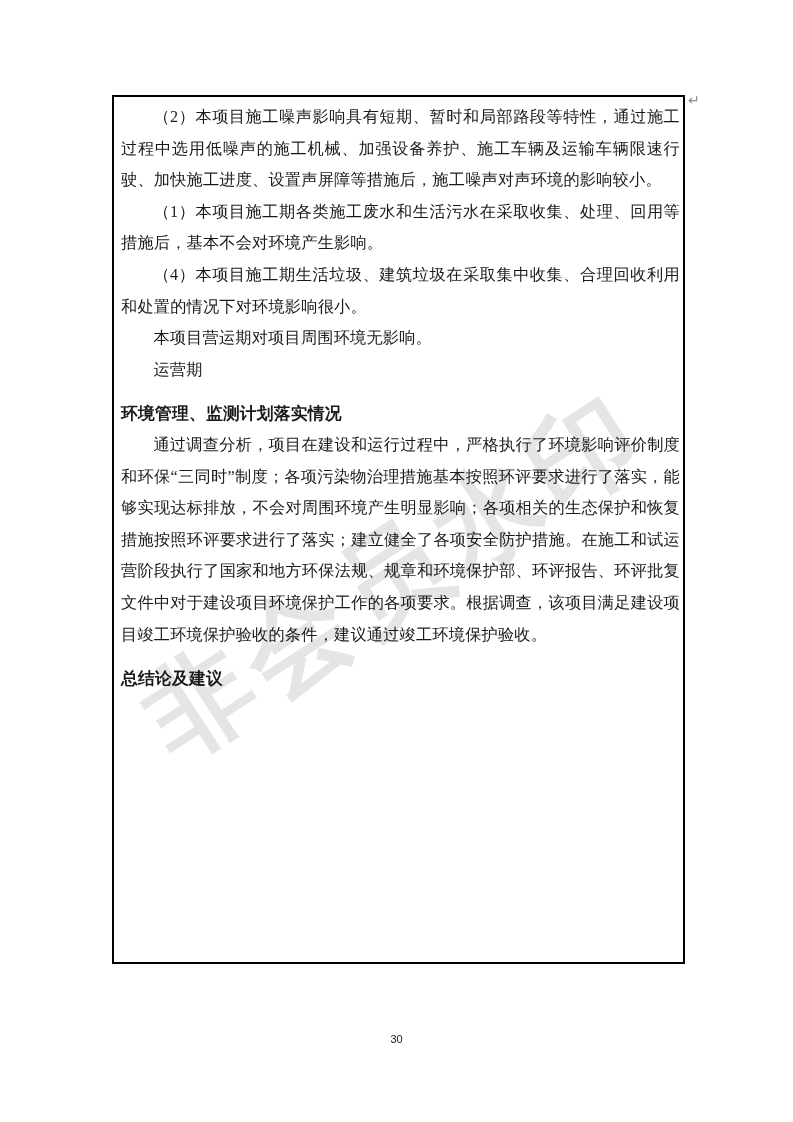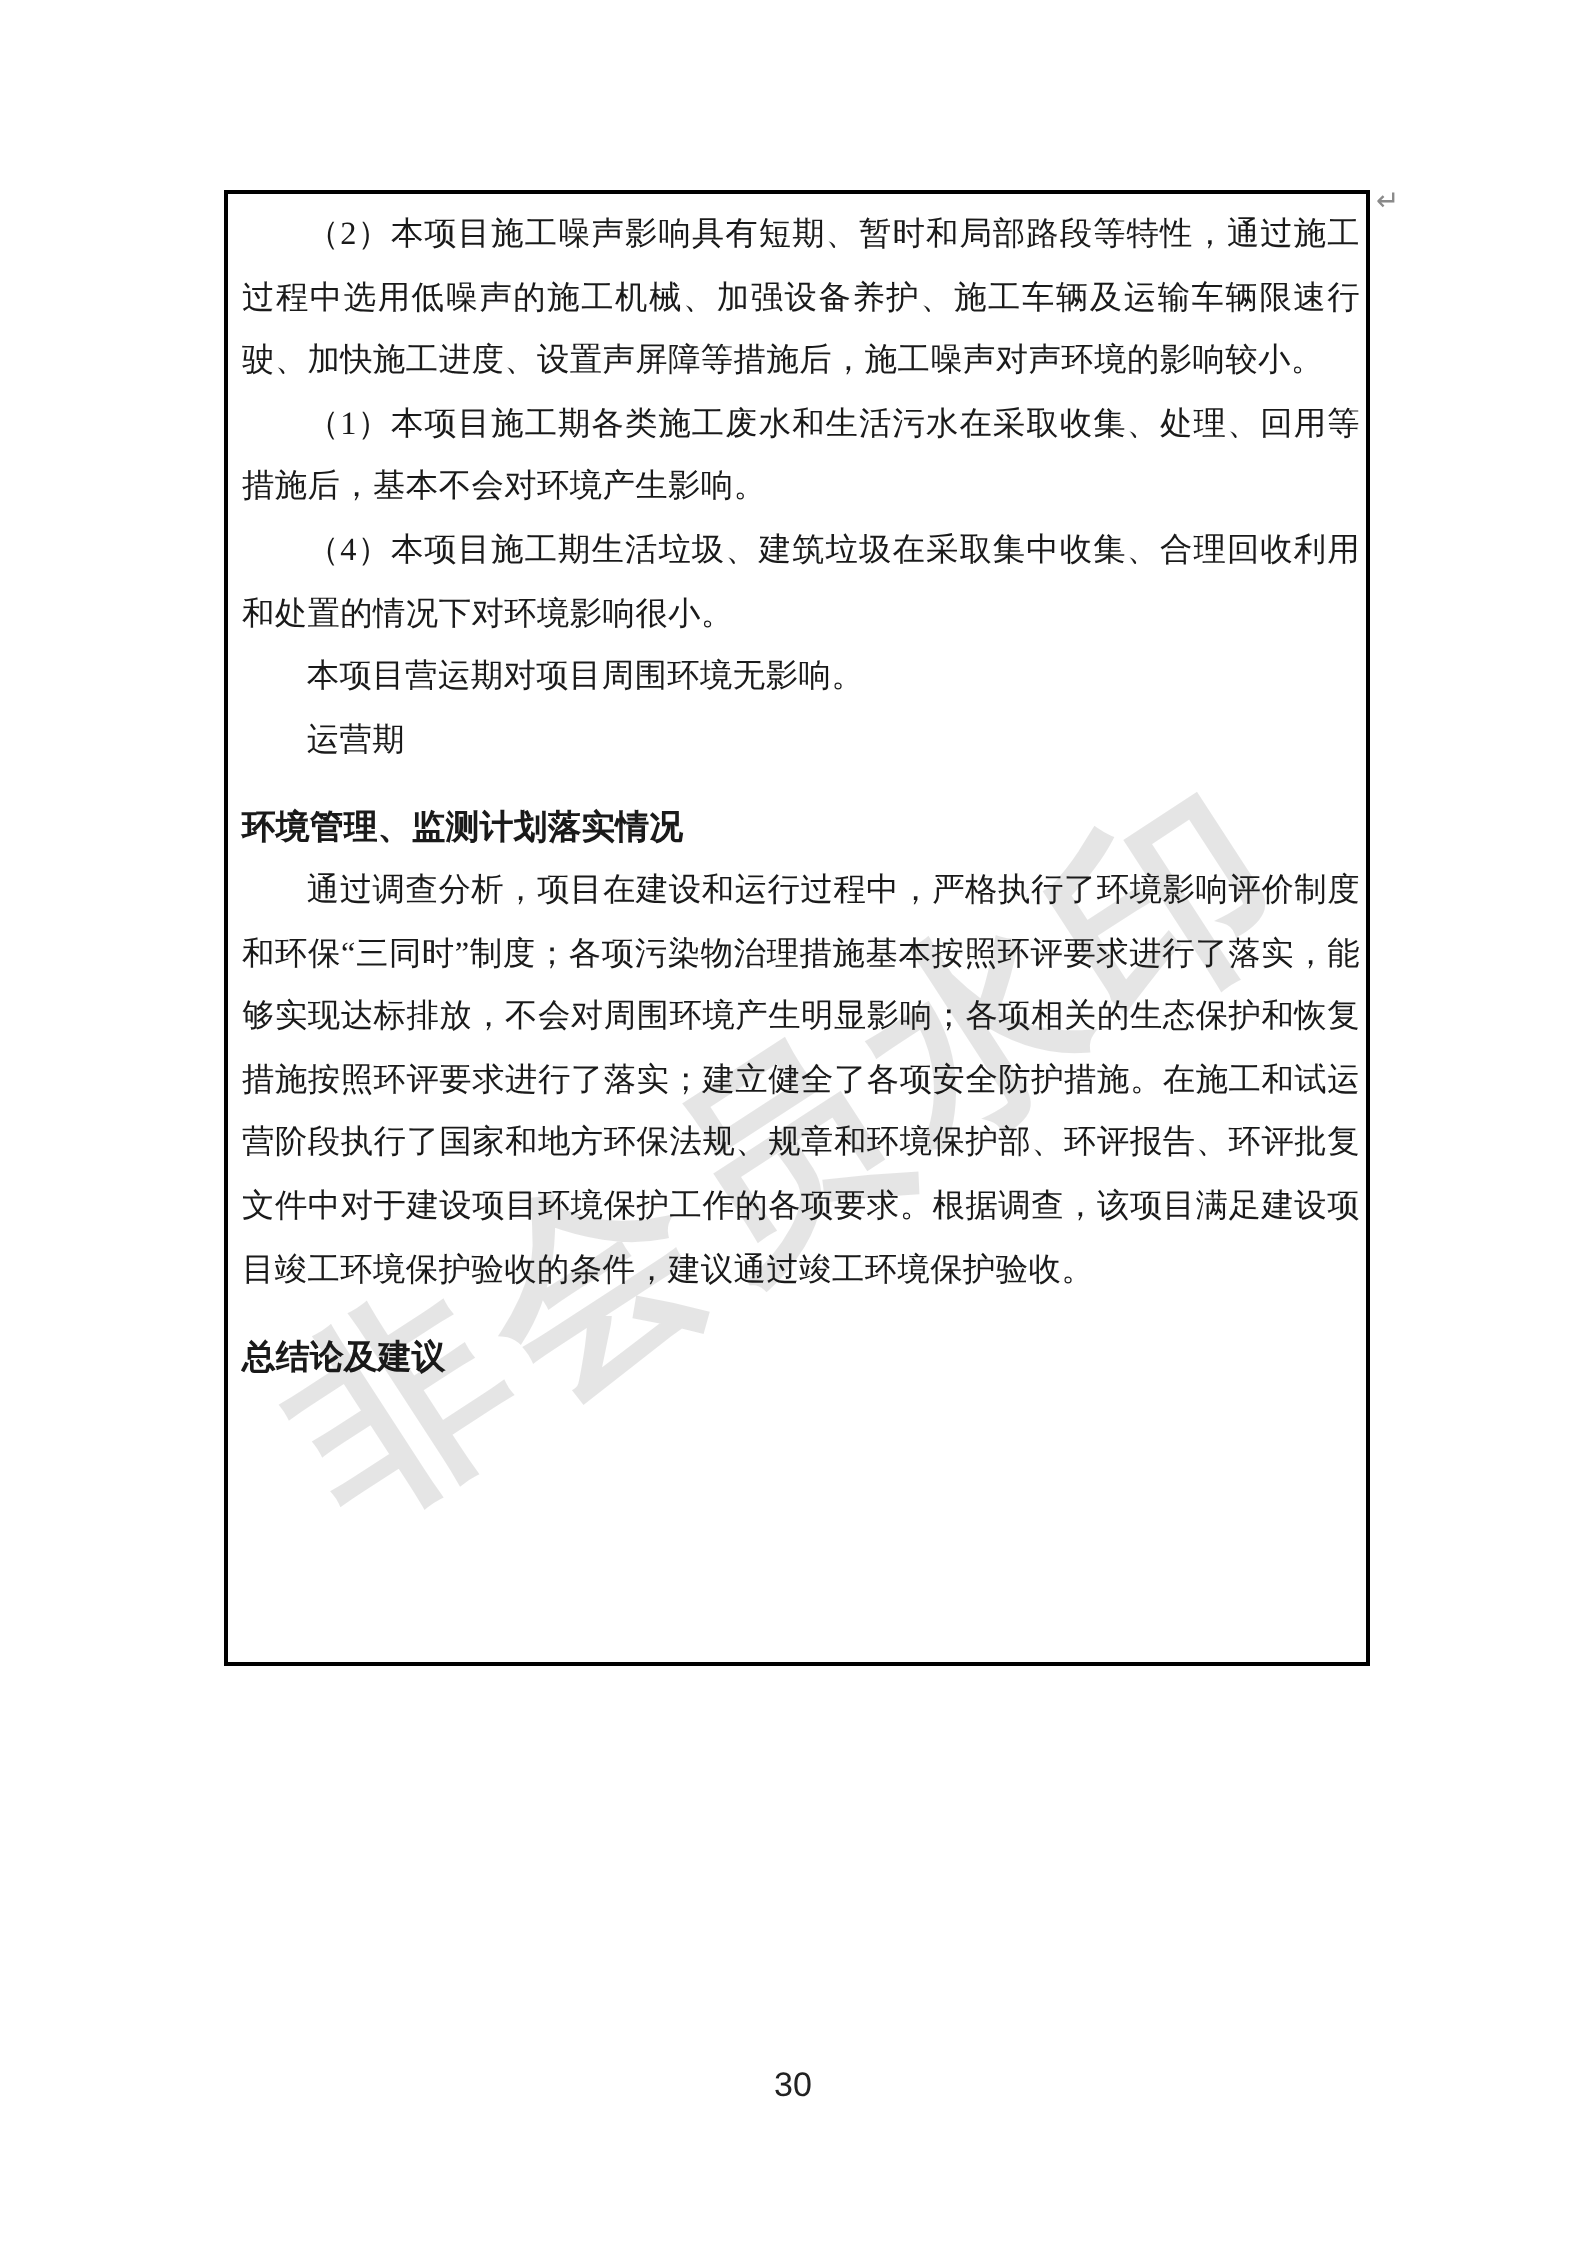--- a/index.html
+++ b/index.html
@@ -34,21 +34,21 @@
     white-space: nowrap;
     z-index: 0;
     pointer-events: none;
     user-select: none;
   }
   .table-cell {
     position: absolute;
     left: 112px;
     top: 95px;
     width: 573px;
-    height: 738px;
+    height: 869px;
     border: 2px solid #000000;
     box-sizing: border-box;
     padding: 5px 3px 0 7px;
     z-index: 1;
     background: transparent;
   }
   .para, .heading {
     margin: 0;
     font-size: 16.2px;
     line-height: 31.6px;
@@ -72,21 +72,21 @@
     color: #8a8a8a;
     z-index: 2;
     font-family: "Liberation Sans", sans-serif;
   }
   .page-number {
     position: absolute;
     left: 0;
     top: 1033px;
     width: 100%;
     text-align: center;
-    font-size: 17px;
+    font-size: 11px;
     color: #222222;
     font-family: "Liberation Sans", sans-serif;
     z-index: 2;
   }
 </style>
 </head>
 <body>
 
 <div class="page">
 

